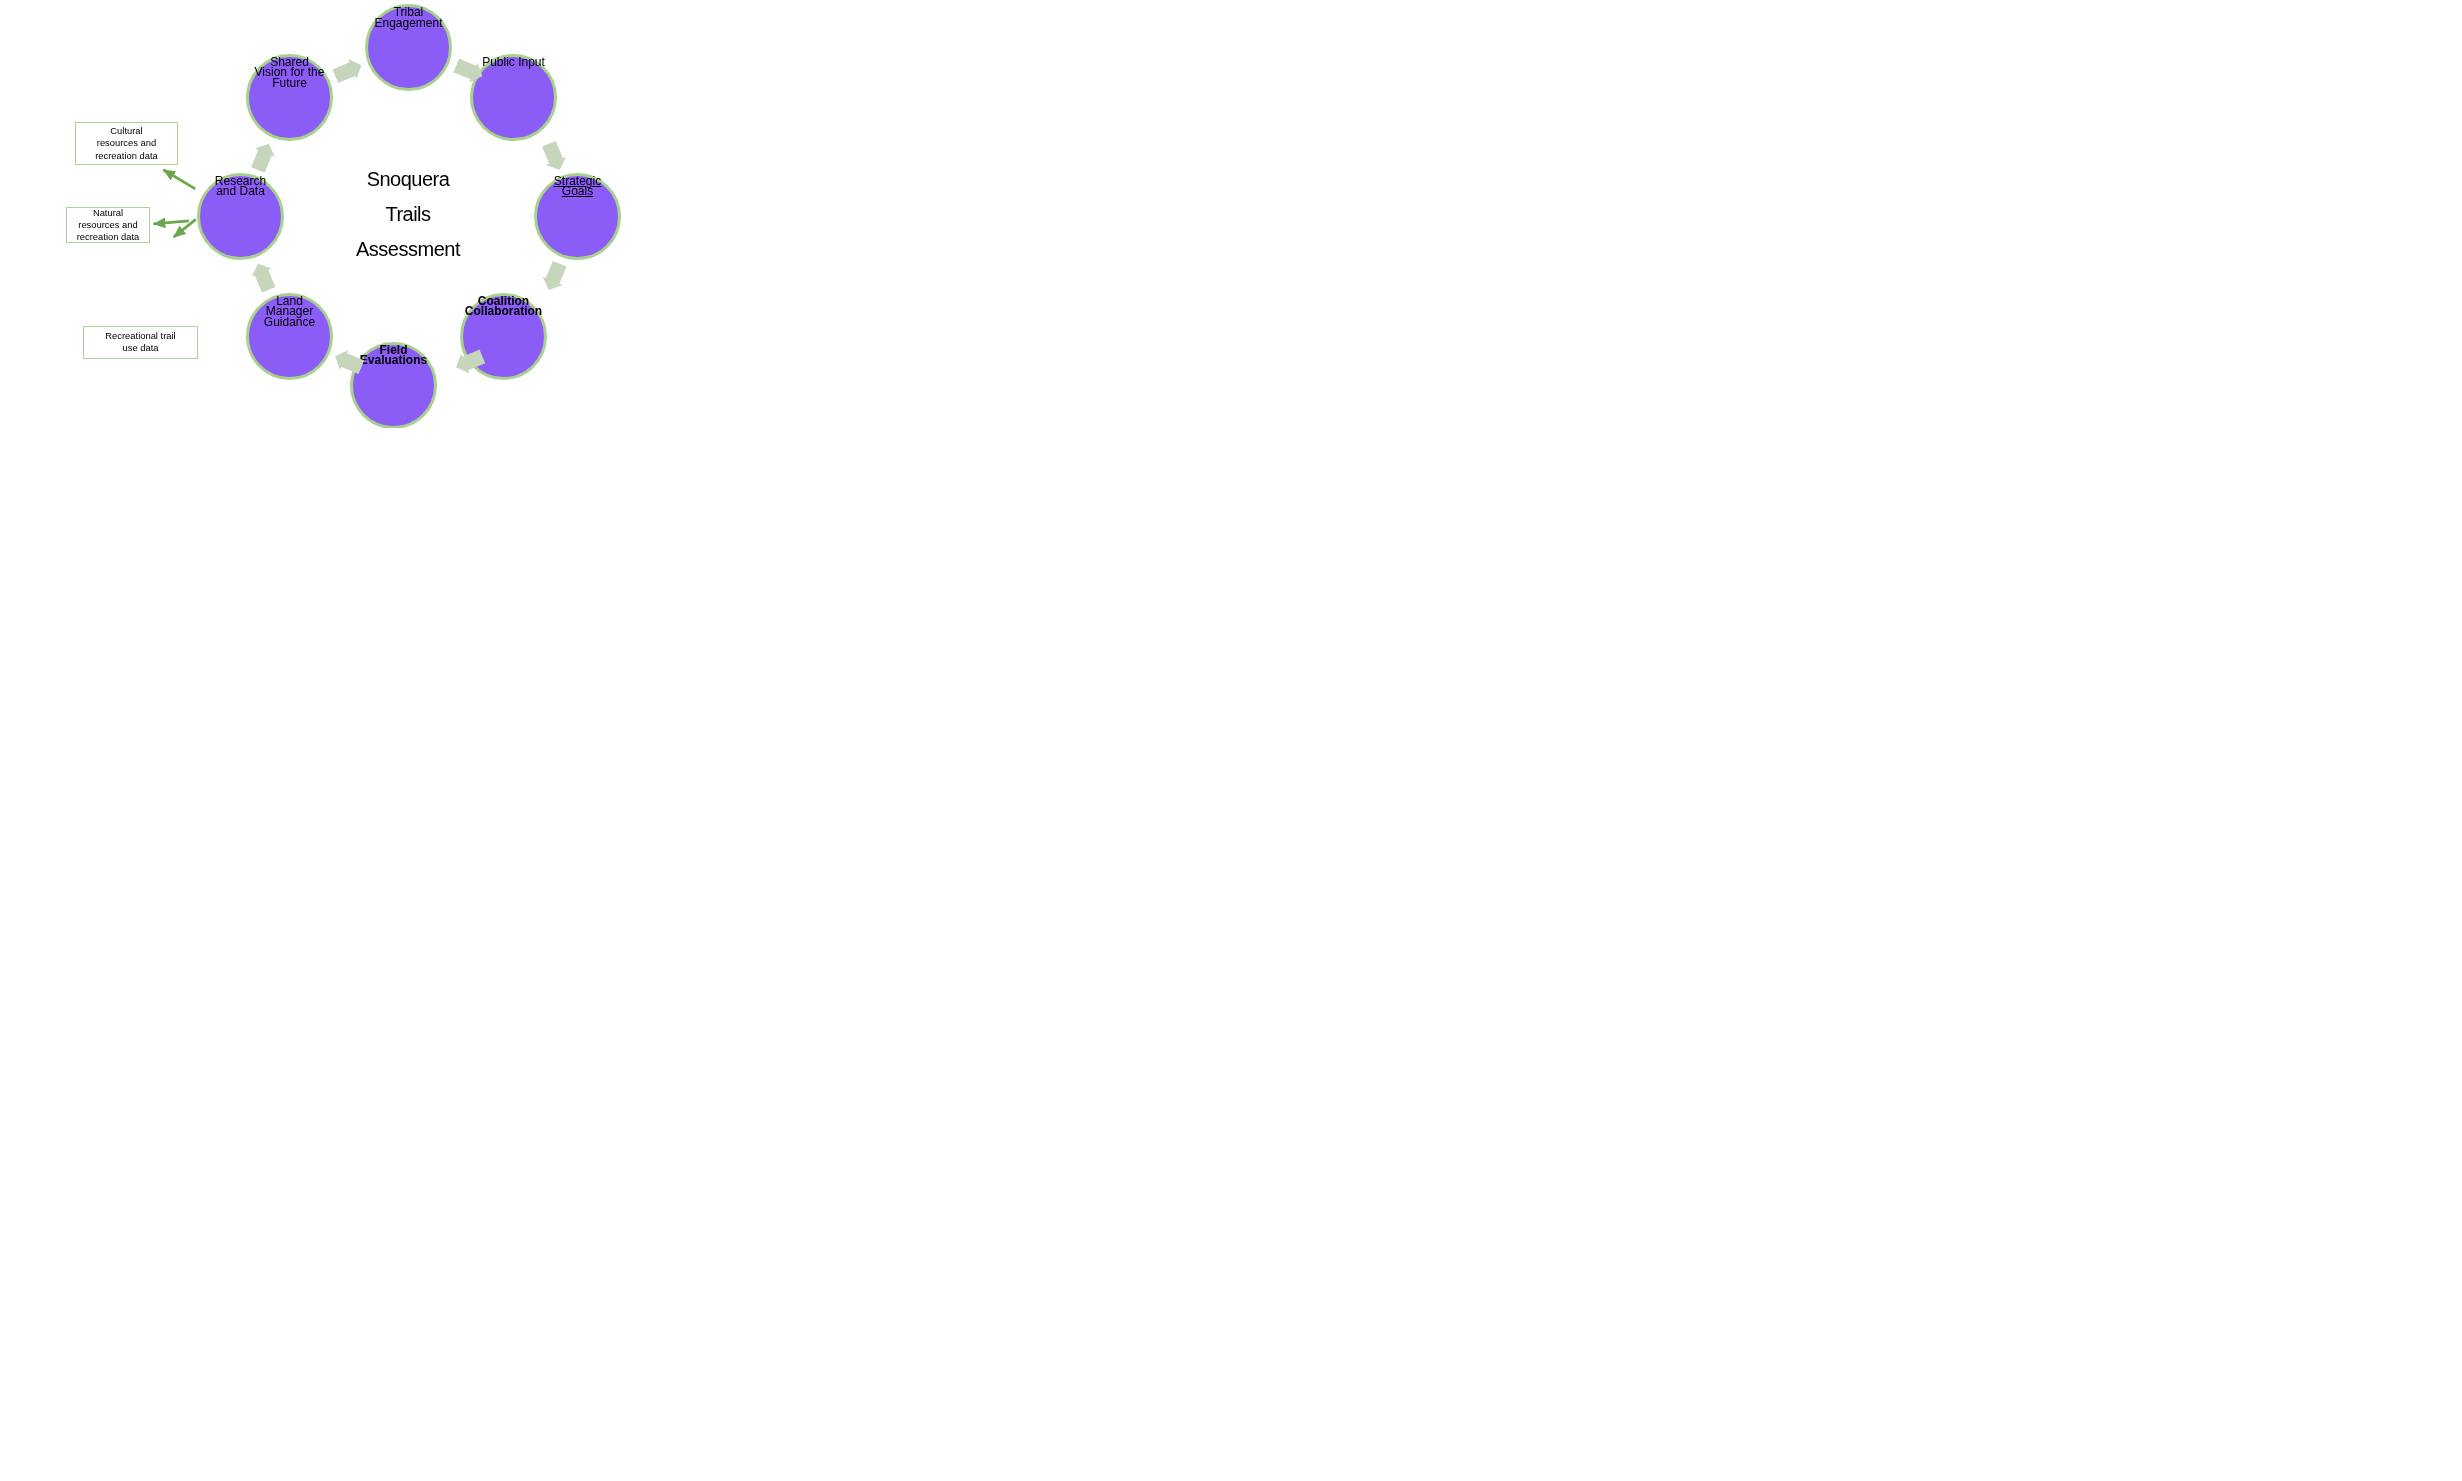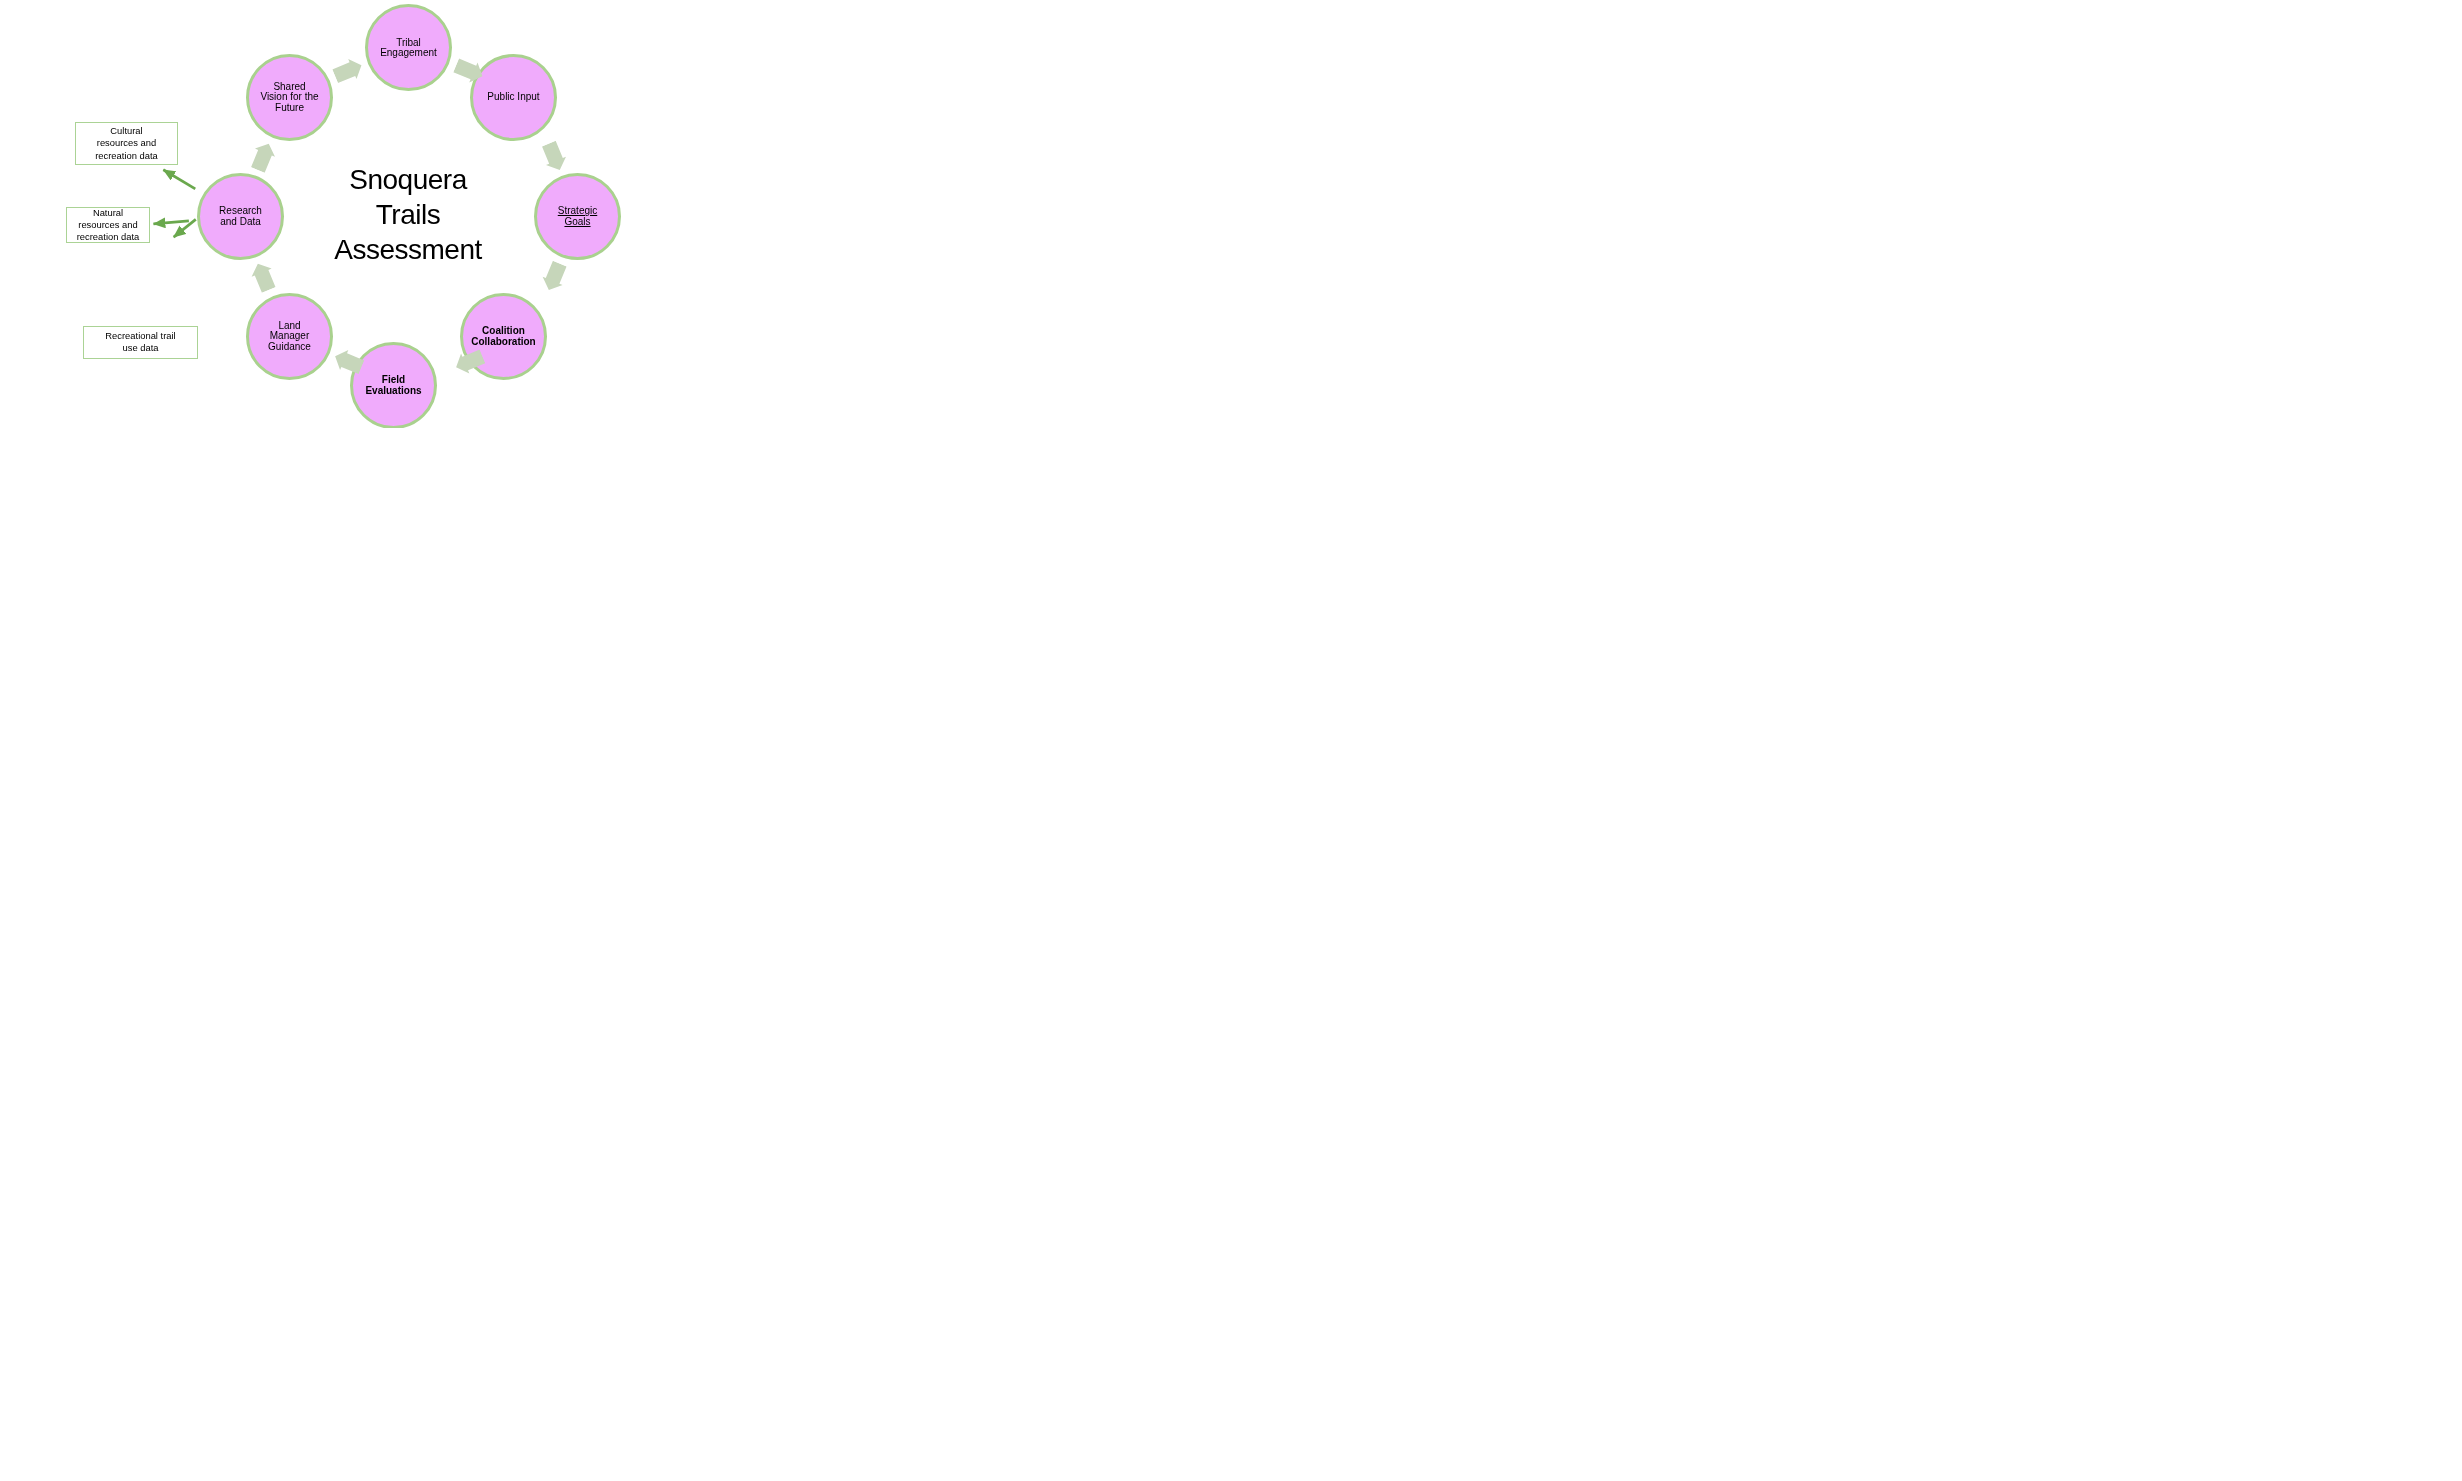--- a/index.html
+++ b/index.html
@@ -7,30 +7,30 @@
     width:761px;height:428px;
     background:var(--background,#fff);
     font-family:"Liberation Sans","DejaVu Sans",sans-serif;
     color:var(--text,#000);
     overflow:hidden;
   }
   .canvas{position:relative;width:761px;height:428px;background:var(--background,#fff);}
 
   .title{
     position:absolute;left:270px;top:162px;width:276px;
-    font-size:28px;line-height:35px;letter-spacing:-0.5px;
+    font-size:20px;line-height:35px;letter-spacing:-0.5px;
     text-align:center;white-space:pre-line;
   }
 
   .stage-circle{
     position:absolute;width:87px;height:87px;box-sizing:border-box;
     border:3.4px solid var(--circle_border,#a9d18e);border-radius:50%;
-    background:#f0abfc;
-    display:flex;align-items:center;justify-content:center;
-    text-align:center;font-size:10px;line-height:10.3px;white-space:pre-line;
+    background:#8b5cf6;
+    display:flex;align-items:flex-start;justify-content:center;
+    text-align:center;font-size:12px;line-height:10.3px;white-space:pre-line;
   }
 
   .data-box{
     position:absolute;box-sizing:border-box;
     border:1.5px solid var(--box_border,#abd395);
     background:#fff;
     display:flex;align-items:center;justify-content:center;
     text-align:center;font-size:9.4px;line-height:12.3px;white-space:pre-line;
   }
 

